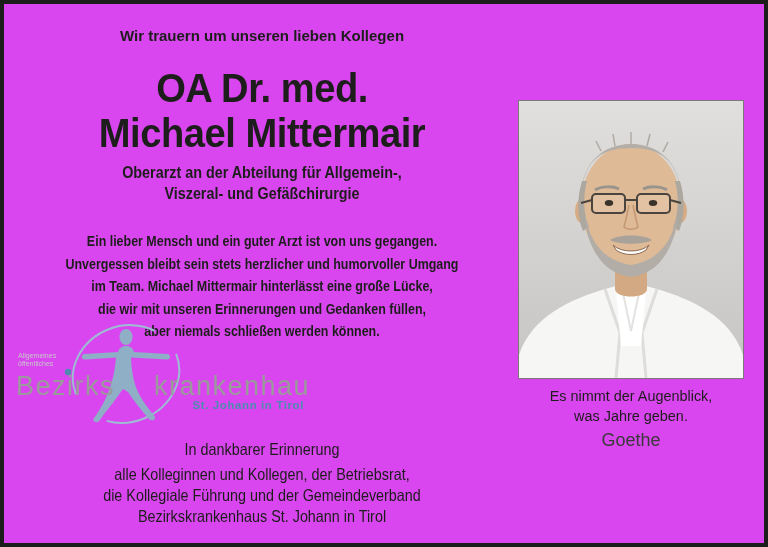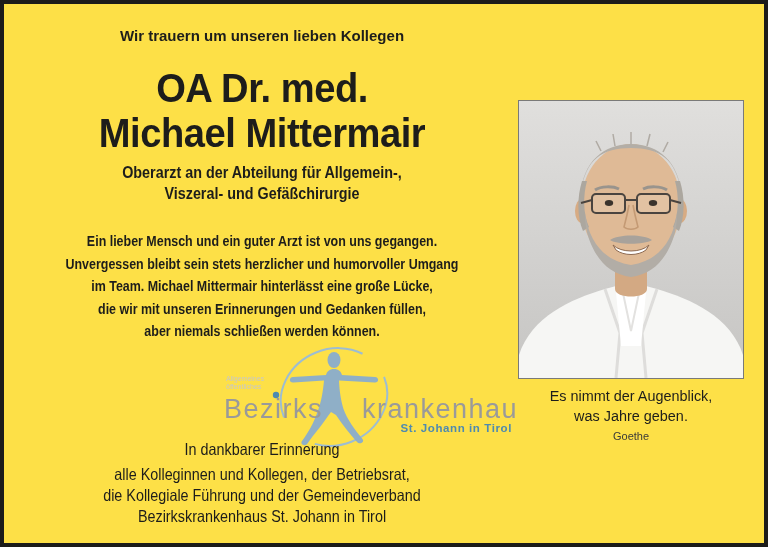--- a/index.html
+++ b/index.html
@@ -1,47 +1,47 @@
 <!DOCTYPE html>
 <html><head>
 <meta charset="utf-8">
 <style>
   html,body{margin:0;padding:0;background:#ffffff;}
   .page{
     position:relative;
     width:768px;height:547px;
     box-sizing:border-box;
     border:4px solid #1c1c1a;
-    background:#fde047;
+    background:#d946ef;
     font-family:"Liberation Sans", sans-serif;
     color:#1d1d1b;
     overflow:hidden;
   }
   .abs{position:absolute;}
   .col-left{left:4px;width:508px;text-align:center;}
   .line{white-space:nowrap;}
   .cx100{transform:scaleX(1);transform-origin:center;}
   .cx93{transform:scaleX(.93);transform-origin:center;}
   .cx87{transform:scaleX(.87);transform-origin:center;}
   .cx83{transform:scaleX(.83);transform-origin:center;}
   .intro{top:23px;font-weight:bold;font-size:15px;}
   .title{top:62px;font-weight:bold;font-size:41px;line-height:45px;letter-spacing:-0.5px;}
   .subtitle{top:158px;font-weight:bold;font-size:16.5px;line-height:21px;}
   .bodytext{top:226px;font-weight:bold;font-size:15px;line-height:22.5px;}
-  .logo-wrap{top:343px;left:4px;width:508px;display:flex;justify-content:flex-end;}
+  .logo-wrap{top:320px;left:4px;width:508px;display:flex;justify-content:flex-start;}
   .remembrance{top:436px;font-size:16.5px;}
   .closing{top:460px;font-size:16.5px;line-height:21px;}
   .photo-frame{
     left:514px;top:96px;width:224px;height:277px;
     border:1px solid #7a7a78;
     background:#d6d5d3;
   }
   .photo-frame svg{display:block;}
   .quote{left:514px;top:382px;width:226px;text-align:center;font-size:15.5px;line-height:20px;}
-  .quote-author{left:514px;top:426px;width:226px;text-align:center;font-size:11px;color:#3a3a38;}
+  .quote-author{left:514px;top:426px;width:226px;text-align:center;font-size:18px;color:#3a3a38;}
 </style>
 </head>
 <body>
 
 <div class="page">
 
   <div class="abs col-left intro">
     <div class="line cx100">Wir trauern um unseren lieben Kollegen</div>
   </div>
 

